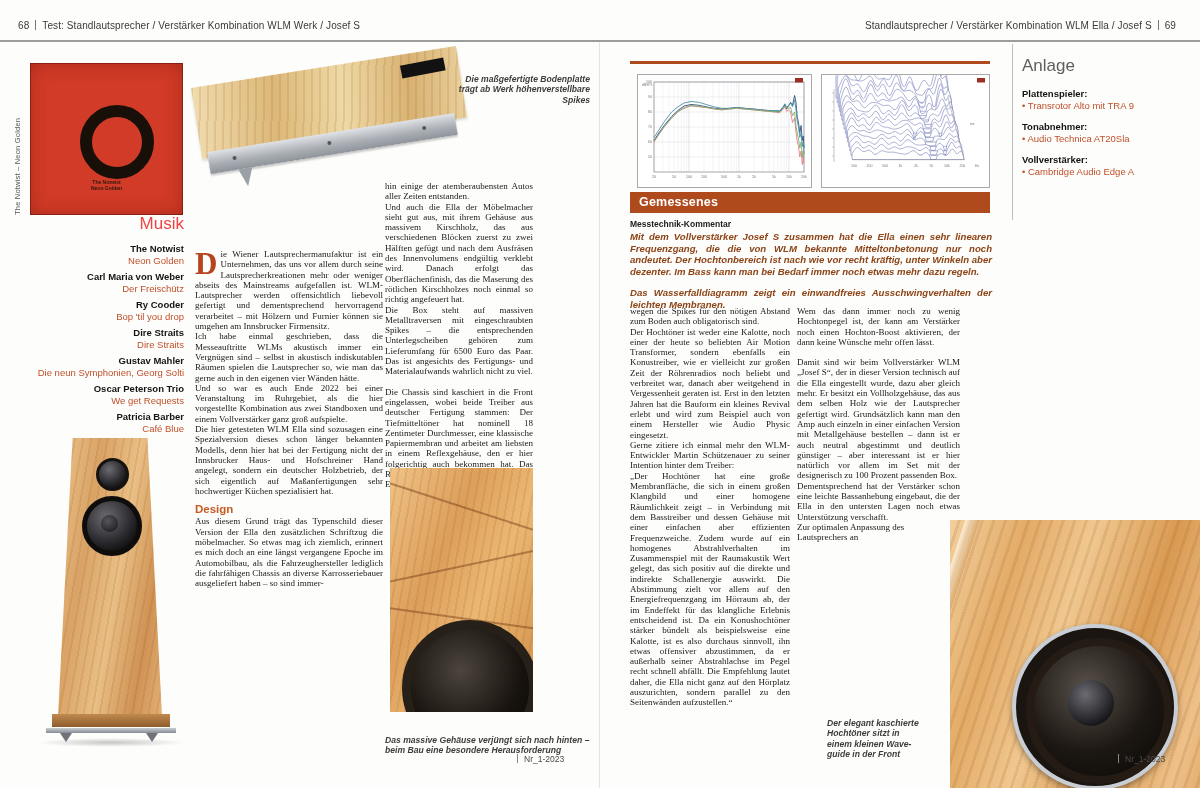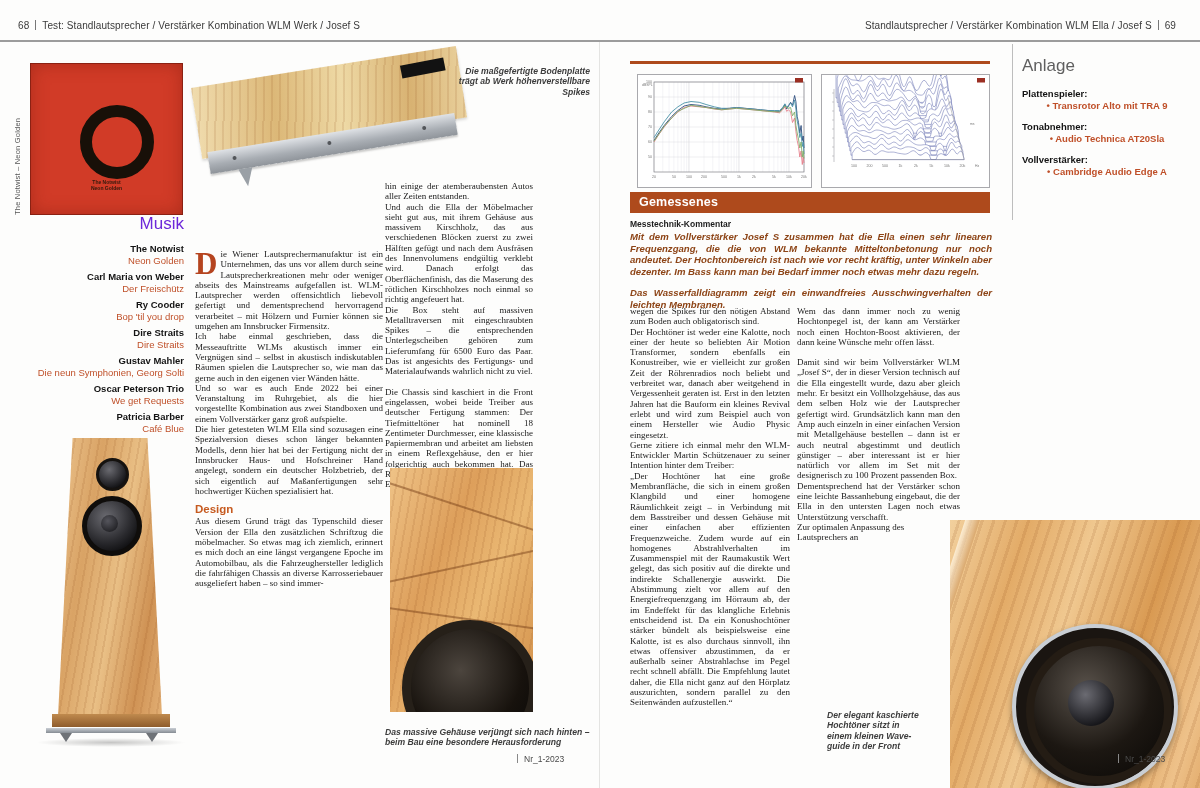--- a/index.html
+++ b/index.html
@@ -10,27 +10,27 @@
   .pg-head .sep{display:inline-block;width:1px;height:10px;background:#777;margin:0 6px;vertical-align:-1px;}
   .top-rule{position:absolute;top:40px;left:0;width:1200px;height:2px;background:#9c9c9c;}
   .gutter{position:absolute;top:42px;left:599px;width:1px;height:746px;background:#e4e4e2;}
   
   .body-col{position:absolute;font-family:"Liberation Serif",serif;font-size:9px;line-height:10.3px;
             text-align:justify;color:#202020;hyphens:auto;}
   .body-col p{margin:0;}
   .body-col p.gap{margin-top:10px;}
   .dropcap{float:left;font-size:31px;line-height:27px;padding:1px 3px 0 0;color:#b5441f;font-weight:bold;}
   .design-h{color:#c65a1f;font-weight:bold;font-size:11.5px;margin:8px 0 2px;font-family:"Liberation Sans",sans-serif;}
-  .caption{position:absolute;font-size:8.6px;line-height:10.3px;font-weight:bold;font-style:italic;color:#3c3c3c;}
+  .caption{position:absolute;font-size:8.6px;line-height:10.3px;font-weight:bold;font-style:italic;color:#3c3c3c;margin-top:8px;}
   .cap-right{text-align:right;}
   .footer{position:absolute;font-size:8.5px;color:#4a4a4a;}
   .footer .sep{display:inline-block;width:1px;height:9px;background:#888;margin-right:6px;vertical-align:-1px;}
   
   .musik{position:absolute;left:8px;top:214px;width:176px;text-align:right;}
-  .musik .mh{font-size:17px;color:#6d28d9;margin:0 0 9px;font-weight:normal;}
+  .musik .mh{font-size:17px;color:#ef4444;margin:0 0 9px;font-weight:normal;}
   .m-item{margin-bottom:5px;}
   .m-artist{font-weight:bold;font-size:9.5px;line-height:11.5px;color:#141414;}
   .m-album{font-size:9.5px;line-height:11.5px;color:#bf4f28;}
   .cover{position:absolute;left:30px;top:63px;width:153px;height:152px;background:#d13b27;
          box-shadow:inset 0 0 0 1px rgba(90,15,5,.5), inset 0 0 18px rgba(120,25,10,.45);}
   .cover .ring{position:absolute;left:50px;top:42px;width:50px;height:50px;border:12px solid #181008;border-radius:50%;}
   .cover .ctxt{position:absolute;left:0;top:116px;width:100%;text-align:center;font-size:5px;line-height:6px;color:#33190d;font-weight:bold;}
   .cover-side{position:absolute;left:13px;top:63px;height:152px;font-size:7.5px;color:#555;
               writing-mode:vertical-rl;transform:rotate(180deg);letter-spacing:.2px;}
   .wood-grain{position:absolute;inset:0;background:repeating-linear-gradient(100deg,rgba(150,85,35,.14) 0 2px,transparent 2px 8px);}
@@ -70,21 +70,21 @@
   .mk{position:absolute;left:630px;top:219px;width:362px;}
   .mk-h{font-size:8.5px;font-weight:bold;color:#1d1d1d;margin:0 0 2px;}
   .mk-p{font-size:9.6px;line-height:11.6px;font-weight:bold;font-style:italic;color:#8d4416;margin:0;text-align:justify;}
   .mk-p.gap{margin-top:10px;}
   
   .anl-border{position:absolute;left:1012px;top:44px;width:1px;height:176px;background:#bdbdbd;}
   .anlage{position:absolute;left:1022px;top:56px;width:170px;}
   .anlage .ah{font-size:17px;color:#5f5f5f;font-weight:normal;margin:0 0 12px;}
   .anl-item{margin-bottom:9px;}
   .anl-label{font-weight:bold;font-size:9.5px;line-height:12px;color:#141414;}
-  .anl-value{font-size:9.5px;line-height:12px;color:#bf4f28;font-weight:bold;text-align:center;}
+  .anl-value{font-size:9.5px;line-height:12px;color:#bf4f28;font-weight:normal;}
   .anl-value::before{content:"• ";}
 </style>
 </head>
 <body>
 
 <div class="spread">
 
   <div class="pg-head" style="left:18px">
     <span>68</span><span class="sep"></span><span>Test: Standlautsprecher / Verstärker Kombination WLM Werk / Josef S</span>
   </div>

